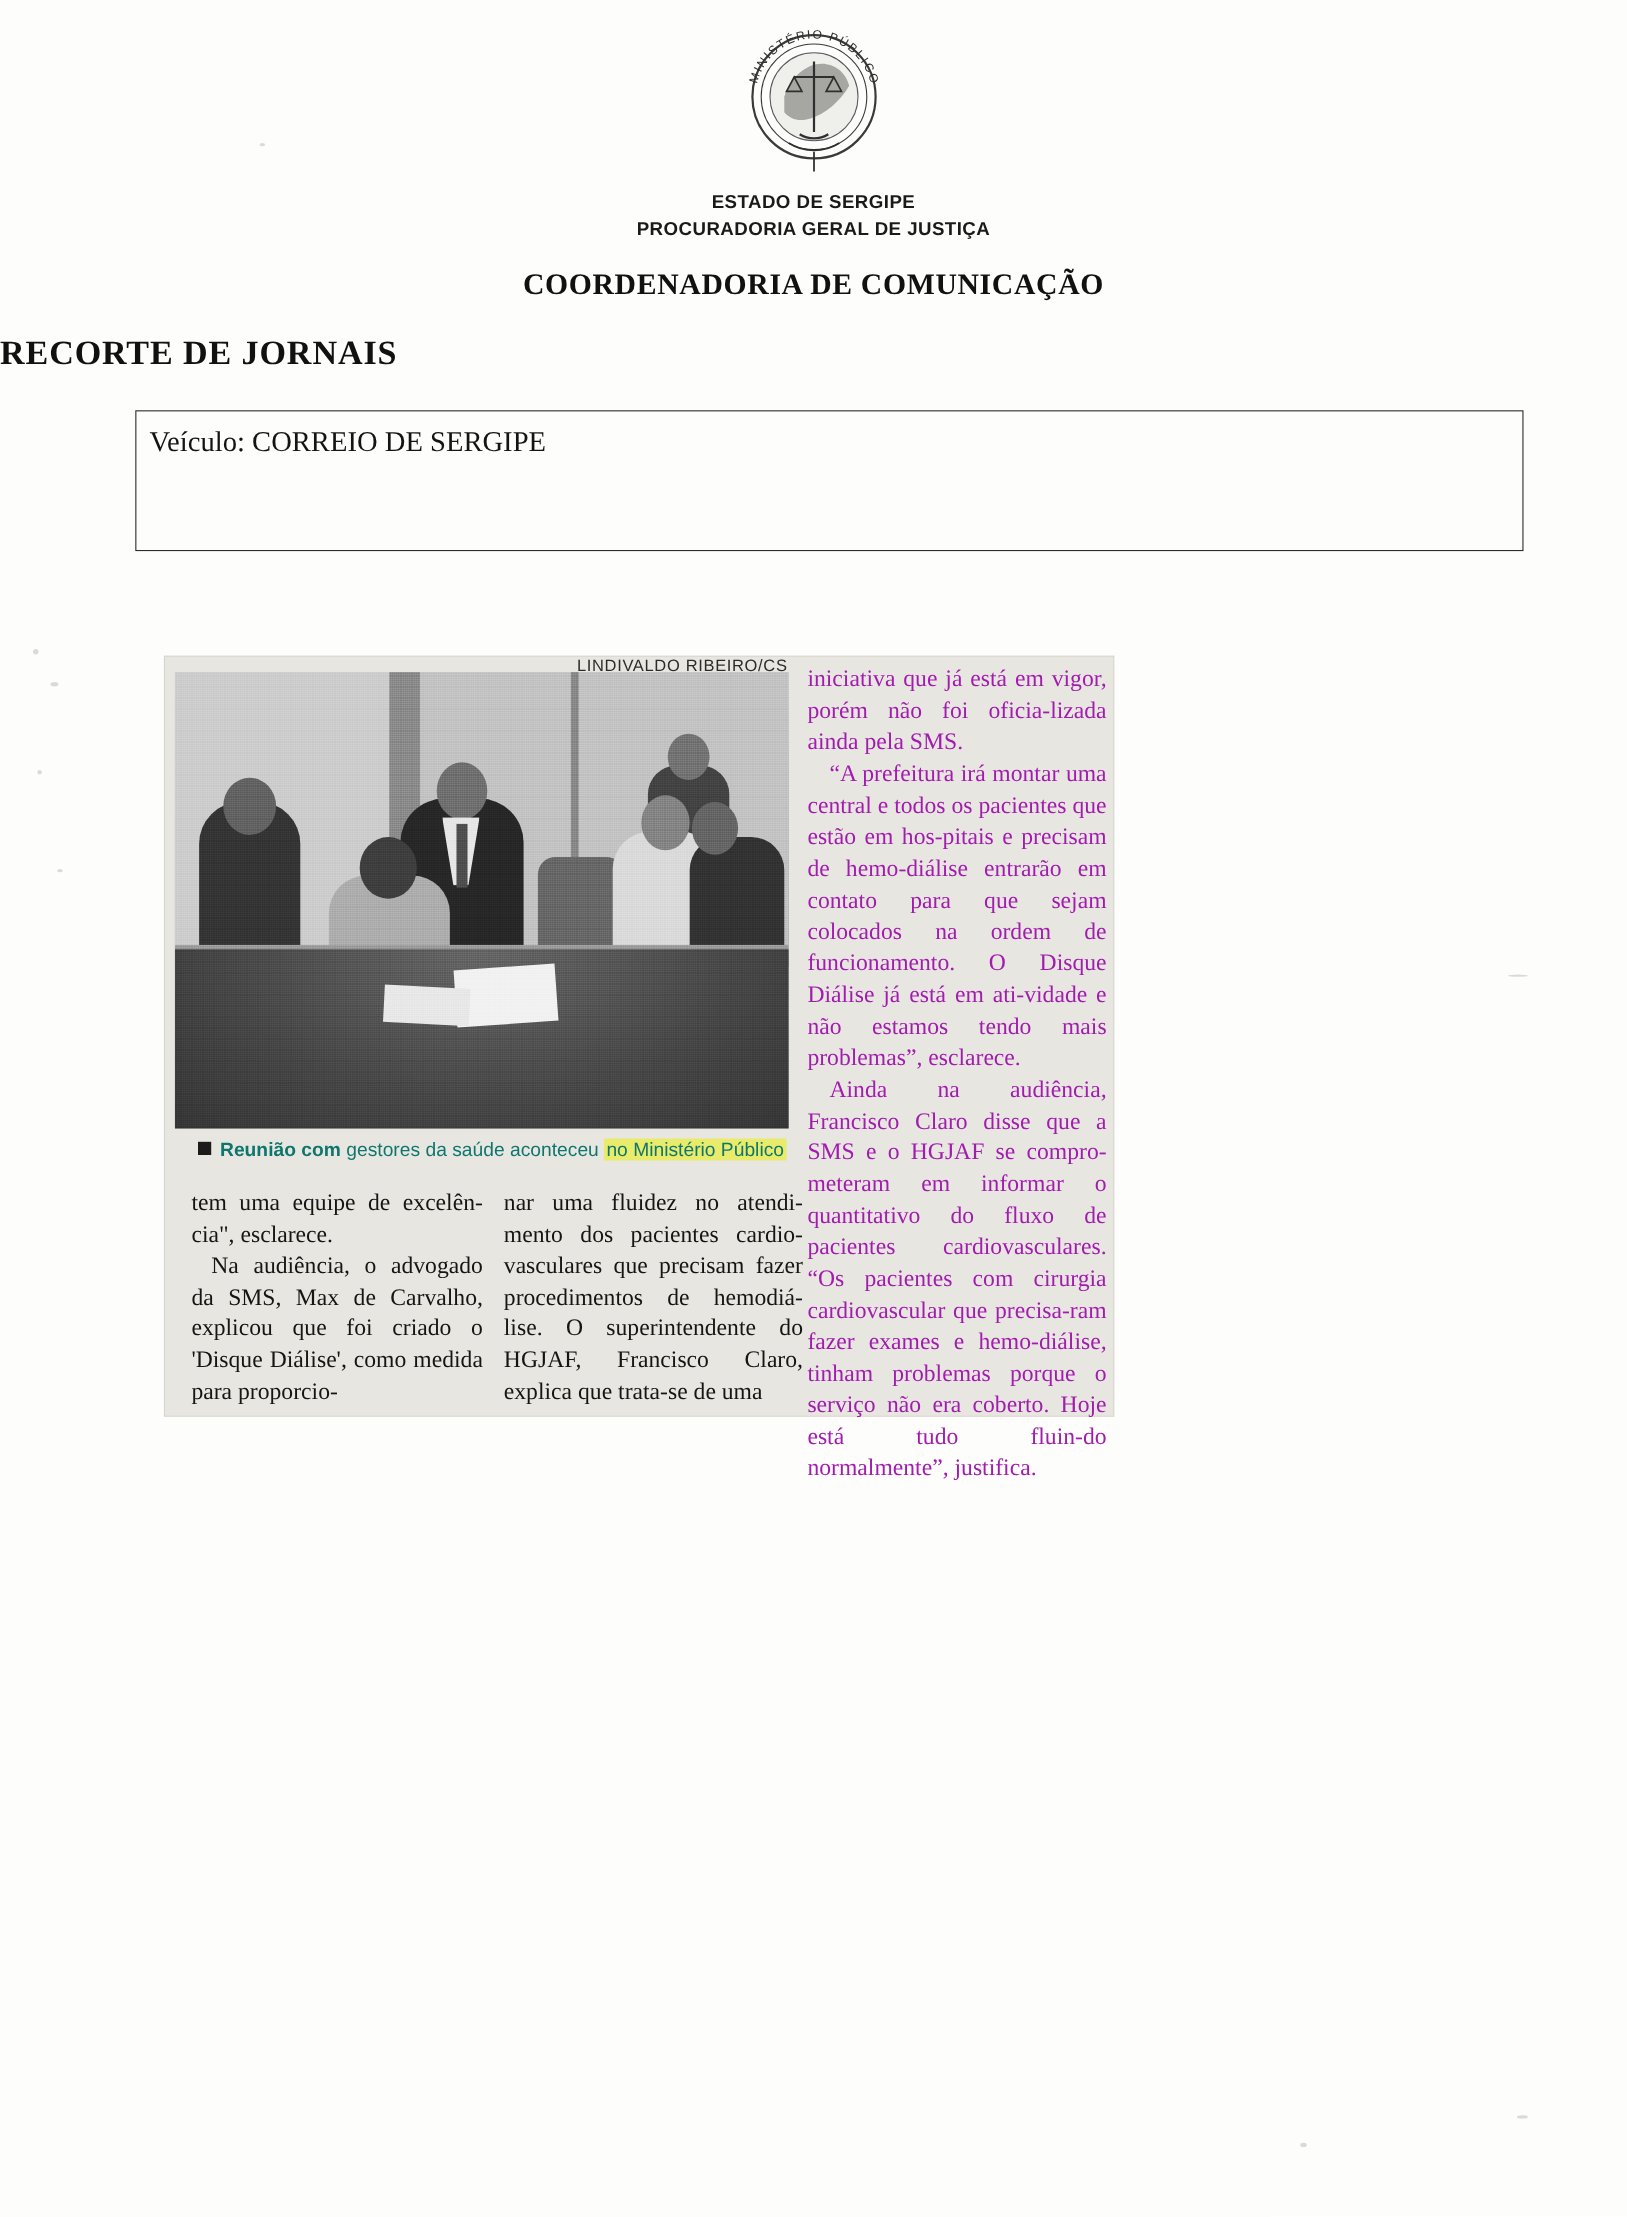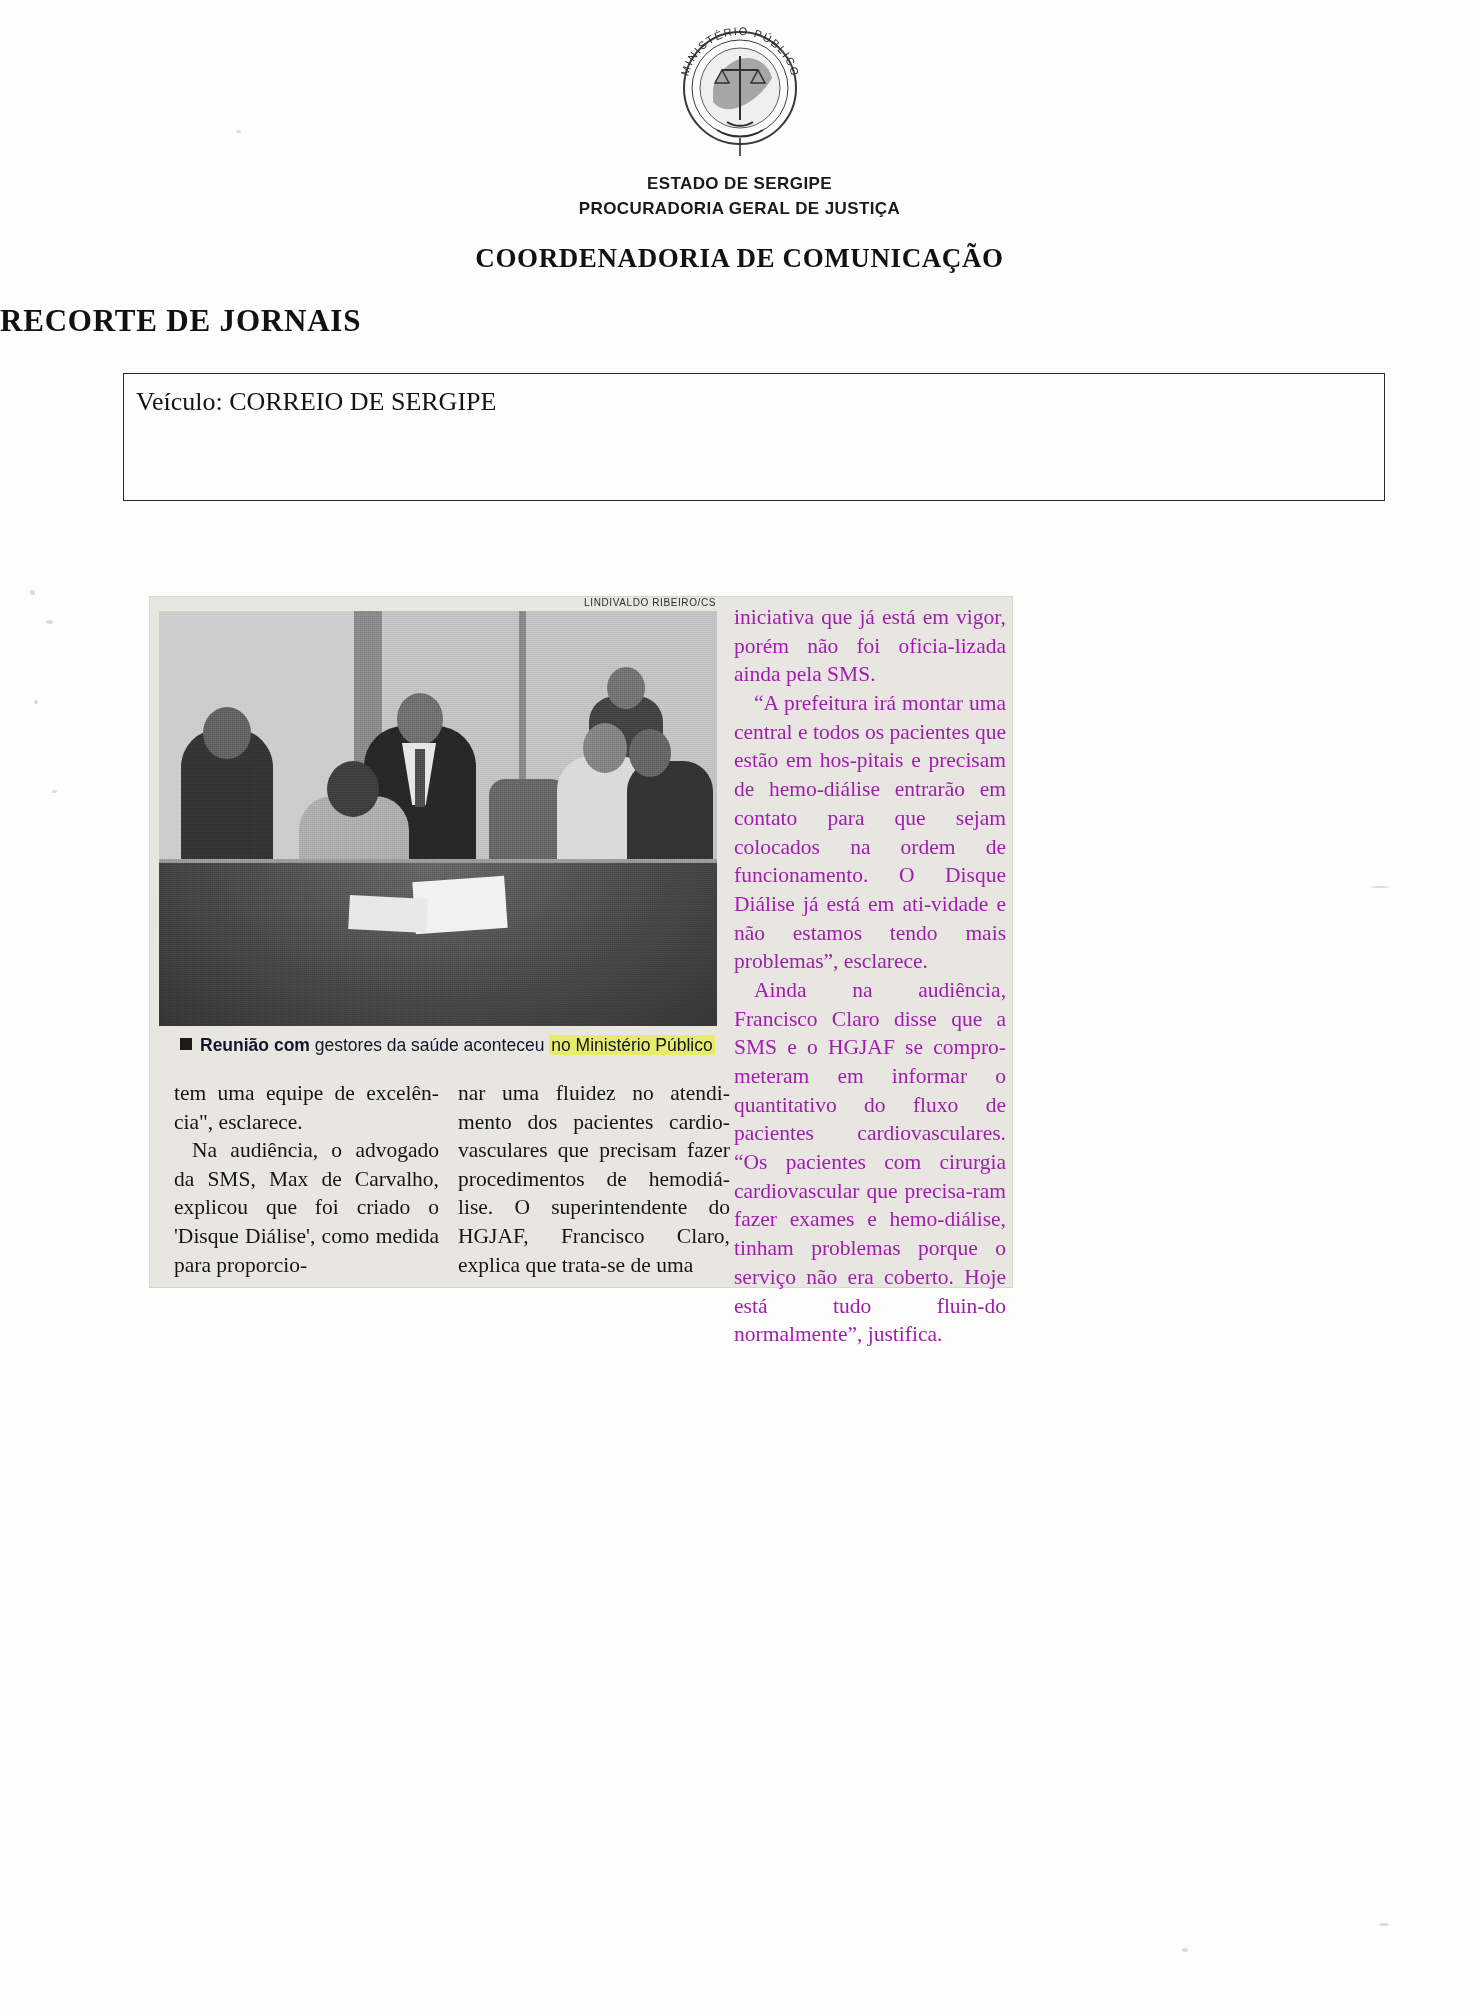--- a/index.html
+++ b/index.html
@@ -153,33 +153,33 @@
       repeating-linear-gradient(0deg, rgba(255,255,255,0.05) 0 1px, rgba(0,0,0,0.05) 1px 2px),
       repeating-linear-gradient(90deg, rgba(255,255,255,0.04) 0 1px, rgba(0,0,0,0.04) 1px 2px);
     mix-blend-mode: overlay;
   }
 
   .photo-credit {
     position: absolute;
     right: 296px;
     top: 0px;
     font-family: "Liberation Sans", sans-serif;
-    font-size: 10px;
+    font-size: 15px;
     letter-spacing: 0.6px;
     color: #2b2b2b;
   }
 
   .caption {
     position: absolute;
     left: 30px;
     top: 438px;
     width: 540px;
     font-family: "Liberation Sans", sans-serif;
     font-size: 17.5px;
-    color: #0f172a;
+    color: #0f766e;
     white-space: nowrap;
   }
   .caption .sq {
     display: inline-block;
     width: 12px; height: 12px;
     background: #1b1b1b;
     margin-right: 8px;
     vertical-align: 1px;
   }
   .caption b { font-weight: bold; }

